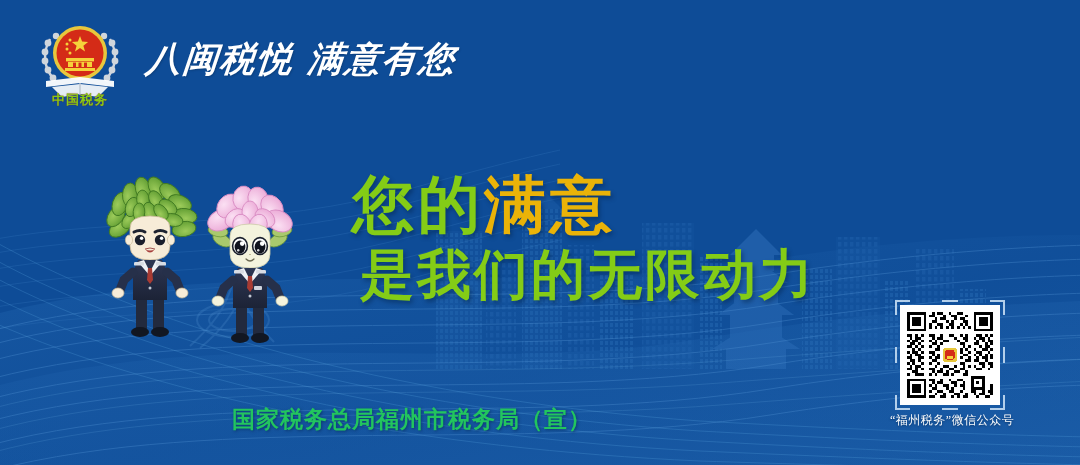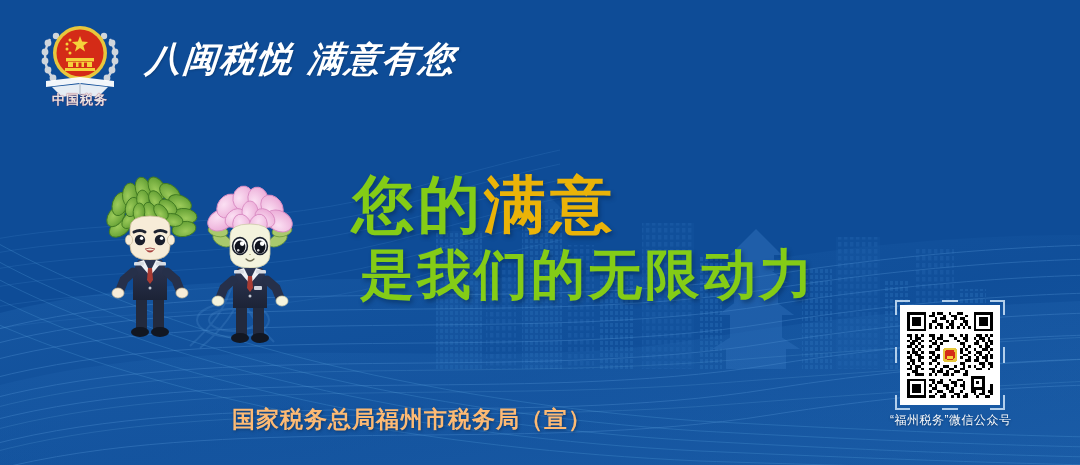--- a/index.html
+++ b/index.html
@@ -44,21 +44,21 @@
   
   .header{
     position:absolute;left:0;top:0;width:1080px;height:118px;
     display:flex;align-items:center;padding-left:36px;gap:22px;
   }
   .emblem{position:relative;width:88px;height:96px;flex:0 0 auto;}
   .emblem svg{display:block;width:100%;height:100%;}
   .emblem-cn{
     position:absolute;left:50%;transform:translateX(-50%);
     bottom:-2px;
-    font-size:13px;color:#e5e5e5;letter-spacing:1px;
+    font-size:13px;color:#84cc16;letter-spacing:1px;
     font-family:"DejaVu Serif","Liberation Serif",serif;
     font-weight:700;white-space:nowrap;
     text-shadow:0 0 1px rgba(160,10,30,.9);
   }
   .slogan{
     color:#ffffff;
     font-size:35px;
     font-weight:700;
     letter-spacing:2px;
     font-family:"DejaVu Serif","Liberation Serif",serif;
@@ -86,21 +86,21 @@
   }
   .line1{font-size:62px;line-height:74px;letter-spacing:4px;}
   .line2{font-size:54px;line-height:66px;letter-spacing:3px;margin-left:8px;}
   .w{color:#84cc16;}
   .y{color:#eab308;}
 
   
   .org{
     position:absolute;left:0;top:404px;width:854px;
     text-align:center;
-    color:#fdba74;
+    color:#22c55e;
     font-size:23px;
     font-weight:700;
     letter-spacing:1px;
     font-family:"DejaVu Sans","Liberation Sans",sans-serif;
     text-shadow:1px 1px 3px rgba(3,30,66,.5);
   }
   .org-inner{display:inline-block;transform:translateX(-15px);}
 
   
   .qr-block{
@@ -112,21 +112,21 @@
   .qr-code{
     position:absolute;inset:0;background:#fff;padding:4px;
     display:block;
   }
   .qr-code svg{display:block;width:100%;height:100%;}
   .qr-caption{
     margin-top:7px;
     color:#ffffff;
     font-size:12px;
     letter-spacing:.5px;
-    font-family:Liberation Sans, sans-serif;
+    font-family:Liberation Serif, serif;
     white-space:nowrap;
     text-shadow:0 1px 2px rgba(3,30,66,.6);
   }
 </style>
 </head>
 <body>
 
 <div class="poster">
 
   <div class="bg-base2"></div>

